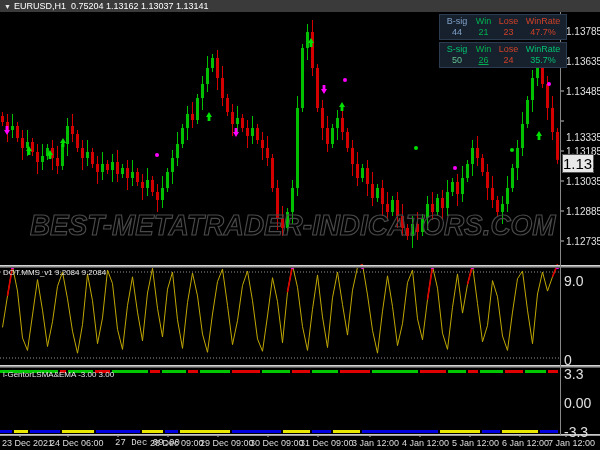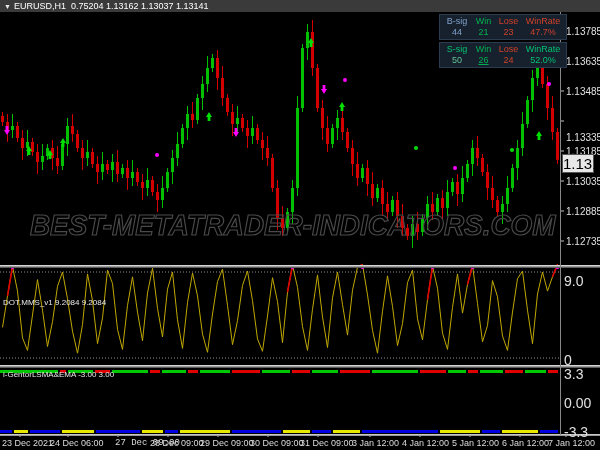--- a/index.html
+++ b/index.html
@@ -363,21 +363,21 @@
       <line x1="318" y1="434" x2="318" y2="437" stroke="#c0c0c0"></line>
       <line x1="370" y1="434" x2="370" y2="437" stroke="#c0c0c0"></line>
       <line x1="420" y1="434" x2="420" y2="437" stroke="#c0c0c0"></line>
       <line x1="470" y1="434" x2="470" y2="437" stroke="#c0c0c0"></line>
       <line x1="520" y1="434" x2="520" y2="437" stroke="#c0c0c0"></line>
       <line x1="566" y1="434" x2="566" y2="437" stroke="#c0c0c0"></line>
     </svg>
 
   <div id="watermark">BEST-METATRADER-INDICATORS.COM</div>
 
-  <div class="ind-label" style="left:3px;top:268px;margin-top:30px;">DOT.MMS_v1 9.2084 9.2084</div>
+  <div class="ind-label" style="left:3px;top:268px;">DOT.MMS_v1 9.2084 9.2084</div>
   <div class="ind-label" style="left:3px;top:370px;">i-GentorLSMA&amp;EMA -3.00 3.00</div>
 
   <div class="splitter" style="top:265px;"></div>
   <div class="splitter" style="top:365px;"></div>
   <div class="splitter" style="top:434px;height:2px;border-top:1px solid #c8c8c8;border-bottom:none;"></div>
   <div id="vsep"></div>
 
   <div id="stats">
       <div class="stat-block">
         <div class="stat-row">
@@ -397,21 +397,21 @@
         <div class="stat-row">
           <div class="stat-cell c0" style="color: rgb(0, 192, 112);">S-sig</div>
           <div class="stat-cell c1" style="color: rgb(0, 176, 80);">Win</div>
           <div class="stat-cell c2" style="color: rgb(208, 64, 40);">Lose</div>
           <div class="stat-cell c3" style="color: rgb(0, 192, 112);">WinRate</div>
         </div>
         <div class="stat-row">
           <div class="stat-cell c0" style="color: rgb(96, 192, 144);">50</div>
           <div class="stat-cell c1" style="color: rgb(0, 176, 80); text-decoration: underline;">26</div>
           <div class="stat-cell c2" style="color: rgb(208, 64, 40);">24</div>
-          <div class="stat-cell c3" style="color: rgb(0, 192, 112);">52.0%</div>
+          <div class="stat-cell c3" style="color: rgb(0, 192, 112);">35.7%</div>
         </div>
       </div>
     </div>
 
   <div id="price-axis">
       <div class="plabel" style="top: 14px;">1.13785</div>
       <div class="plabel" style="top: 44px;">1.13635</div>
       <div class="plabel" style="top: 74px;">1.13485</div>
       <div class="plabel" style="top: 120px;">1.13335</div>
       <div class="plabel" style="top: 134px;">1.13185</div>

